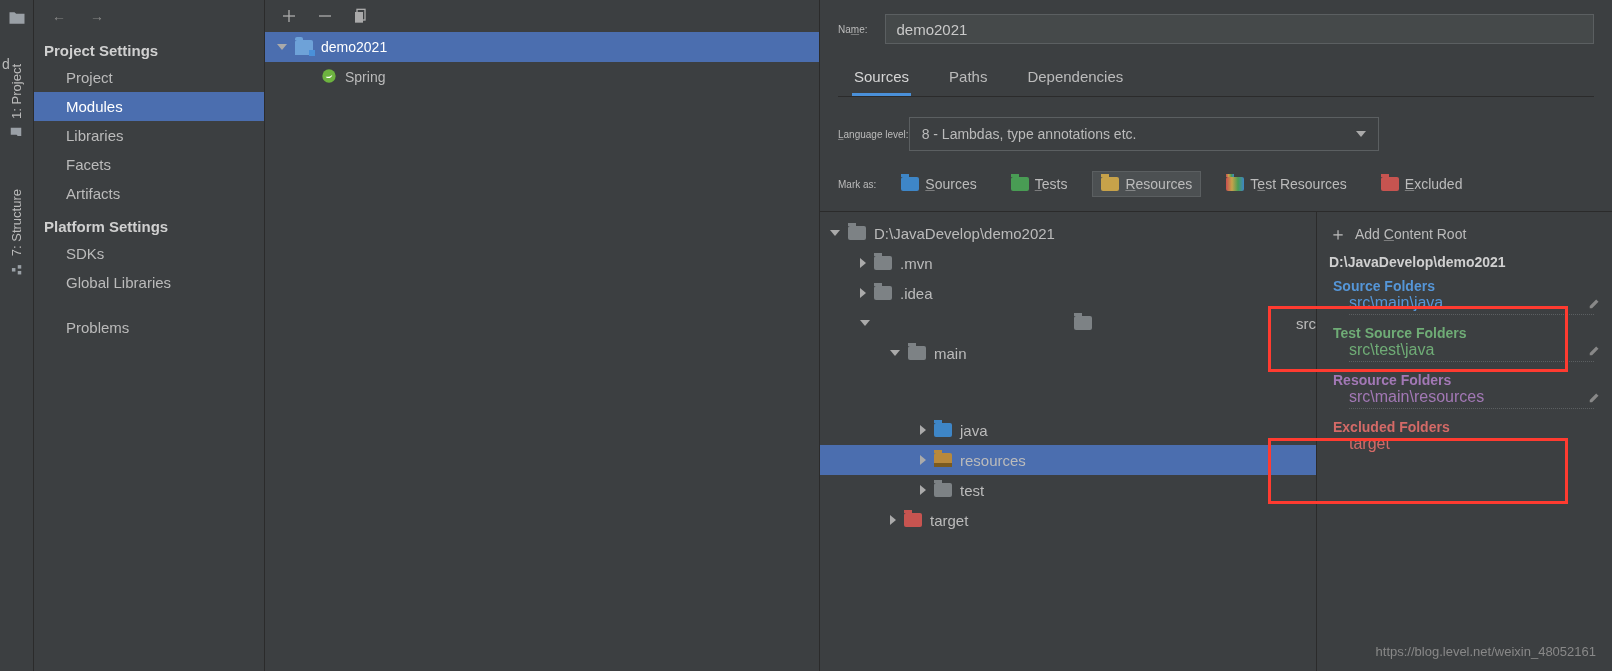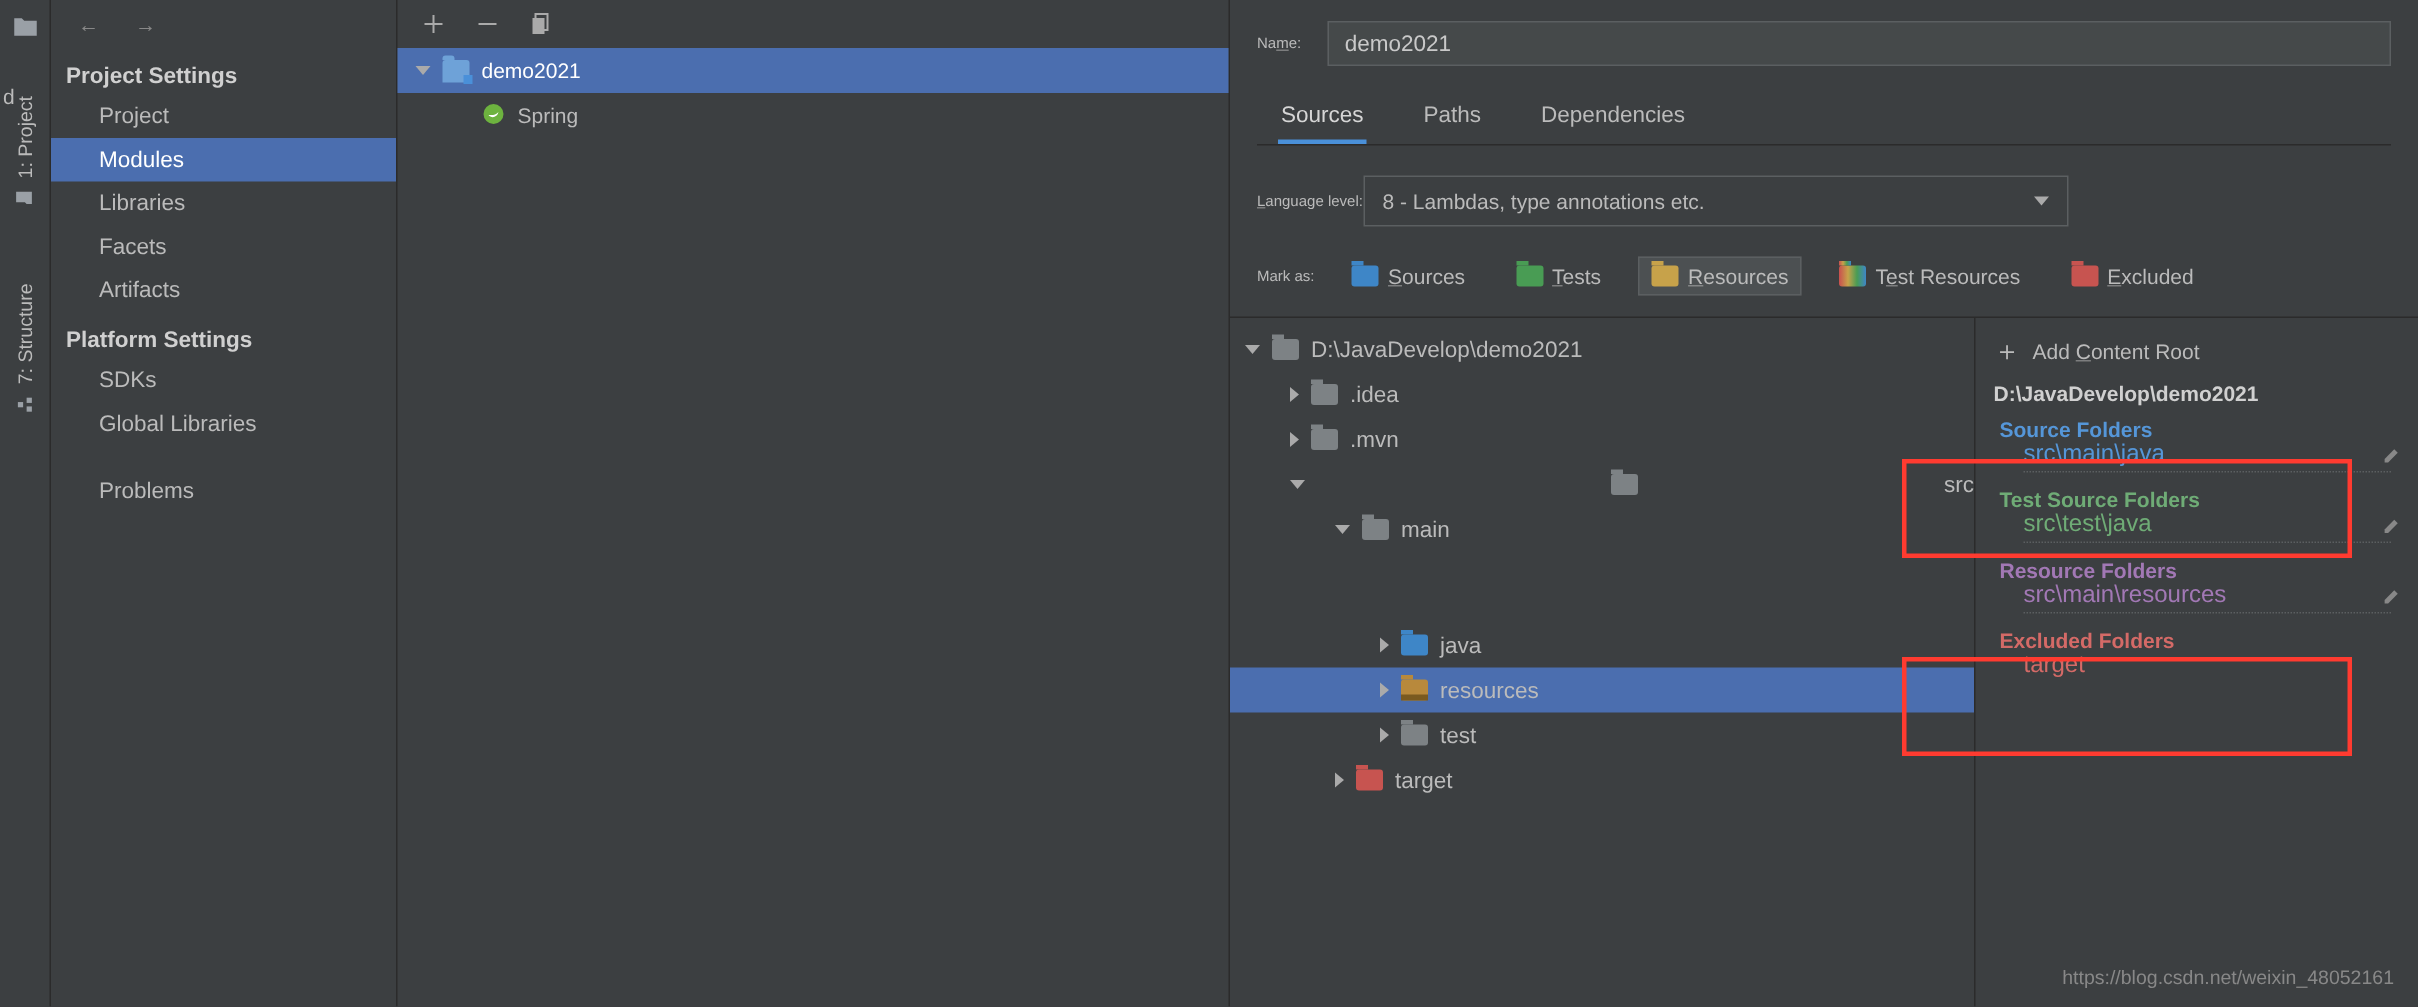--- a/index.html
+++ b/index.html
@@ -214,26 +214,26 @@
   <div class="two-col">
     <div class="dir-tree">
       <div class="drow" style="padding-left:10px;">
           <span class="caret"></span>
           <span class="mfolder f-gray"></span>
           <span>D:\JavaDevelop\demo2021</span>
         </div>
       <div class="drow" style="padding-left:40px;">
           <span class="caret-r"></span>
           <span class="mfolder f-gray"></span>
+          <span>.mvn</span>
+        </div>
+      <div class="drow" style="padding-left:40px;">
+          <span class="caret-r"></span>
+          <span class="mfolder f-gray"></span>
           <span>.idea</span>
-        </div>
-      <div class="drow" style="padding-left:40px;">
-          <span class="caret-r"></span>
-          <span class="mfolder f-gray"></span>
-          <span>.mvn</span>
         </div>
       <div class="drow" style="padding-left:40px;justify-content:space-between;">
           <span class="caret"></span>
           <span class="mfolder f-gray"></span>
           <span>src</span>
         </div>
       <div class="drow" style="padding-left:70px;">
           <span class="caret"></span>
           <span class="mfolder f-gray"></span>
           <span>main</span>
@@ -303,13 +303,13 @@
       <div class="section">
         <div class="sec-head c-red">Excluded Folders</div>
         <span class="sec-path c-red">target</span>
       </div>
     </div>
   </div>
 </div>
 
 <div class="redbox redbox1"></div>
 <div class="redbox redbox2"></div>
-<div class="watermark">https://blog.csdn.net/weixin_48052161</div>
+<div class="watermark">https://blog.level.net/weixin_48052161</div>
 
 </body></html>

